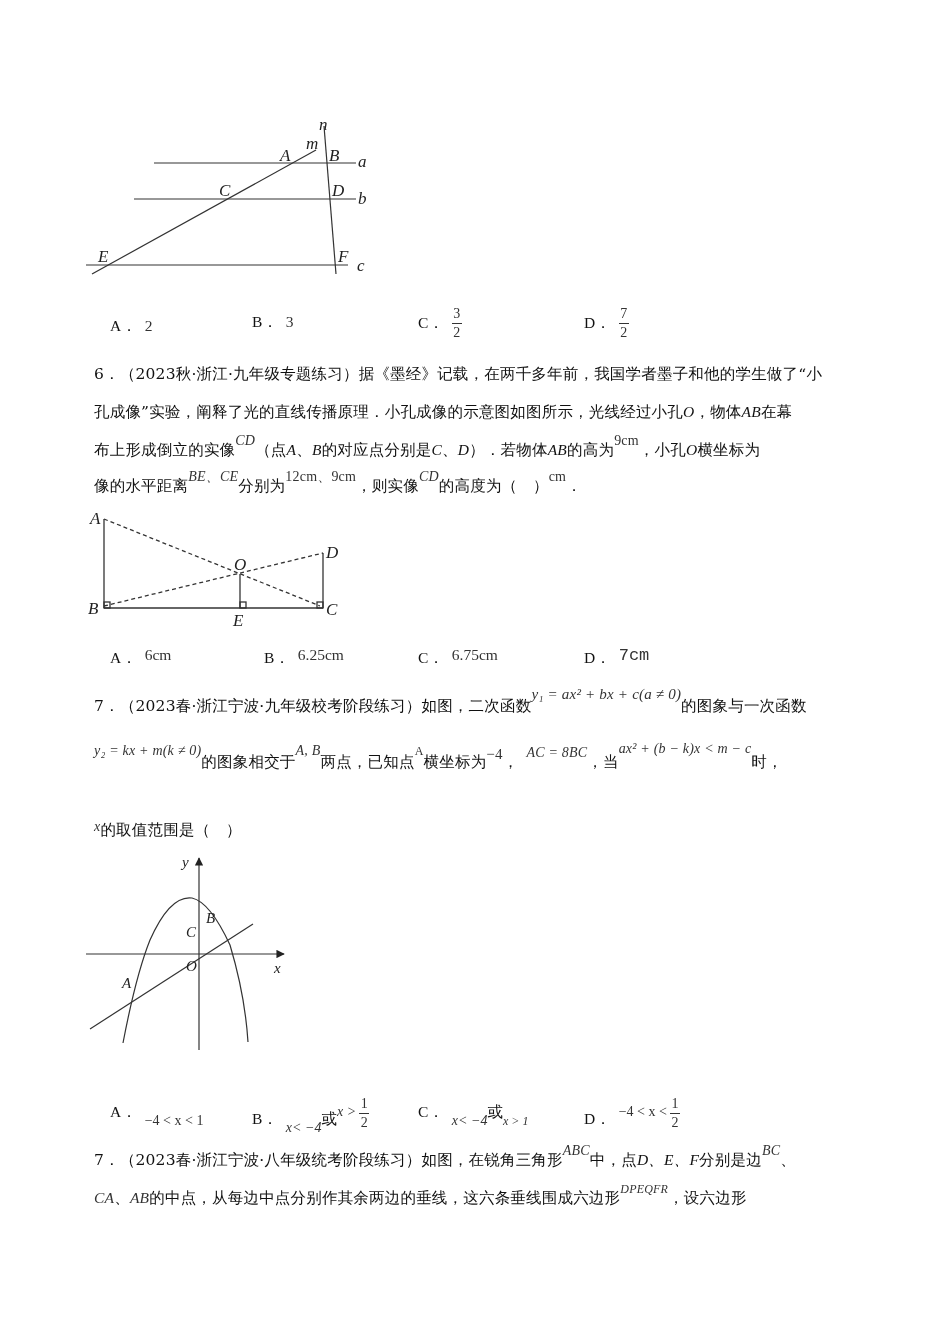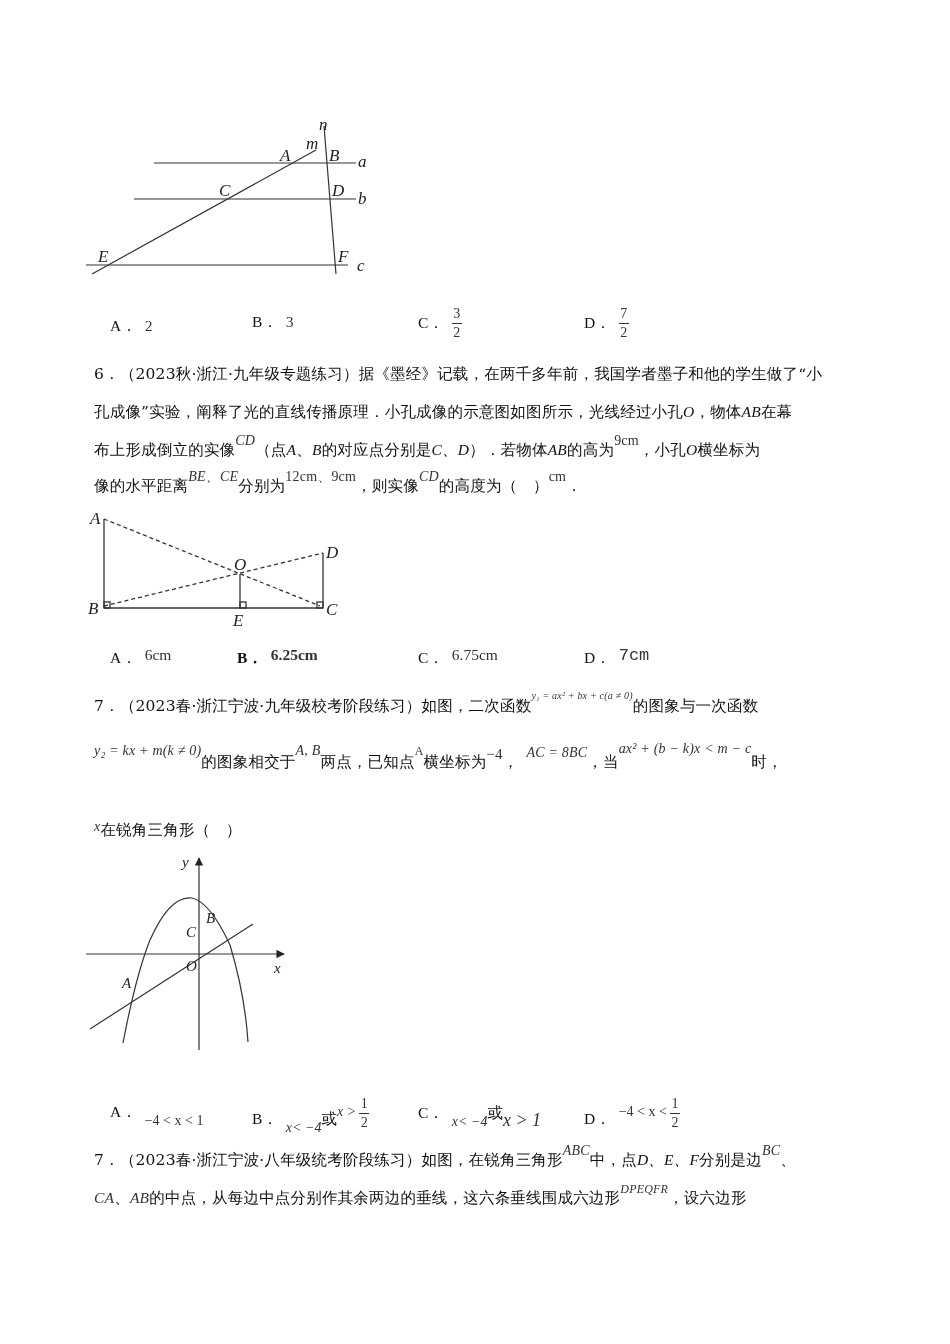--- a/index.html
+++ b/index.html
@@ -98,38 +98,38 @@
       <text x="153" y="126">E</text>
       <text x="246" y="58">D</text>
       <text x="246" y="115">C</text>
     </g>
   </svg>
 </div>
 
 <div class="opt" style="left:110px;top:648px;">
   <span class="lbl">A．</span><span class="math-up" style="position:relative;top:-3px;">6cm</span>
 </div>
-<div class="opt" style="left:237px;top:648px;font-weight:bold;">
+<div class="opt" style="left:264px;top:648px;">
   <span class="lbl">B．</span><span class="math-up" style="position:relative;top:-3px;">6.25cm</span>
 </div>
 <div class="opt" style="left:418px;top:648px;">
   <span class="lbl">C．</span><span class="math-up" style="position:relative;top:-3px;">6.75cm</span>
 </div>
 <div class="opt" style="left:584px;top:648px;">
   <span class="lbl">D．</span><span class="math-up" style="position:relative;top:-3px;font-size:17px;font-family:Liberation Mono, monospace;">7cm</span>
 </div>
 
 <div class="line" style="top:696px;">
-  <span>7．（2023春·浙江宁波·九年级校考阶段练习）如图，二次函数</span><span class="math" style="position:relative;top:-12px;font-size:10px;">y₁ = ax² + bx + c(a ≠ 0)</span><span>的图象与一次函数</span>
+  <span>7．（2023春·浙江宁波·九年级校考阶段练习）如图，二次函数</span><span class="math" style="position:relative;top:-12px;font-size:15px;">y₁ = ax² + bx + c(a ≠ 0)</span><span>的图象与一次函数</span>
 </div>
 <div class="line" style="top:752px;">
   <span class="math" style="position:relative;top:-12px;font-size:14px;">y₂ = kx + m(k ≠ 0)</span><span>的图象相交于</span><span class="math" style="position:relative;top:-12px;font-size:14px;">A, B</span><span>两点，已知点</span><span class="math-up" style="position:relative;top:-12px;font-size:12px;">A</span><span>横坐标为</span><span class="math-up" style="position:relative;top:-8px;font-size:15px;">−4</span><span>，</span><span class="math" style="position:relative;top:-10px;font-size:14px;margin-left:8px;">AC = 8BC</span><span>，当</span><span class="math" style="position:relative;top:-14px;font-size:14px;">ax² + (b − k)x &lt; m − c</span><span>时，</span>
 </div>
 <div class="line" style="top:820px;">
-  <span class="math" style="position:relative;top:-4px;font-size:14px;">x</span><span>在锐角三角形（　）</span>
+  <span class="math" style="position:relative;top:-4px;font-size:14px;">x</span><span>的取值范围是（　）</span>
 </div>
 
 <div class="abs" style="left:80px;top:845px;width:220px;height:210px;">
   <svg width="220" height="210" viewBox="0 0 220 210">
     <defs>
       <marker id="arr" viewBox="0 0 10 10" refX="9" refY="5" markerWidth="7" markerHeight="7" orient="auto">
         <path d="M0,0 L10,5 L0,10 z" fill="#222"></path>
       </marker>
     </defs>
     <g stroke="#333" stroke-width="1.2" fill="none">
@@ -153,21 +153,21 @@
   <span class="lbl">A．</span><span class="math-up" style="position:relative;top:8px;font-size:14px;">−4 &lt; x &lt; 1</span>
 </div>
 <div class="opt" style="left:252px;top:1096px;">
   <span class="lbl" style="position:relative;top:6px;">B．</span><span class="math" style="position:relative;top:14px;font-size:14px;">x&lt; −4</span><span style="position:relative;top:6px;">或</span><span class="math" style="position:relative;top:-2px;font-size:14px;">x &gt;</span><span class="frac" style="margin-left:3px;">
       <span>1</span>
       <span class="bar"></span>
       <span>2</span>
     </span>
 </div>
 <div class="opt" style="left:418px;top:1102px;">
-  <span class="lbl">C．</span><span class="math" style="position:relative;top:8px;font-size:14px;">x&lt; −4</span><span>或</span><span class="math" style="position:relative;top:8px;font-size:18px;">x &gt; 1</span>
+  <span class="lbl">C．</span><span class="math" style="position:relative;top:8px;font-size:14px;">x&lt; −4</span><span>或</span><span class="math" style="position:relative;top:8px;font-size:12px;">x &gt; 1</span>
 </div>
 <div class="opt" style="left:584px;top:1096px;">
   <span class="lbl" style="position:relative;top:6px;">D．</span><span class="math-up" style="position:relative;top:-2px;font-size:14px;">−4 &lt; x &lt;</span><span class="frac" style="margin-left:3px;">
       <span>1</span>
       <span class="bar"></span>
       <span>2</span>
     </span>
 </div>
 
 <div class="line" style="top:1150px;">

